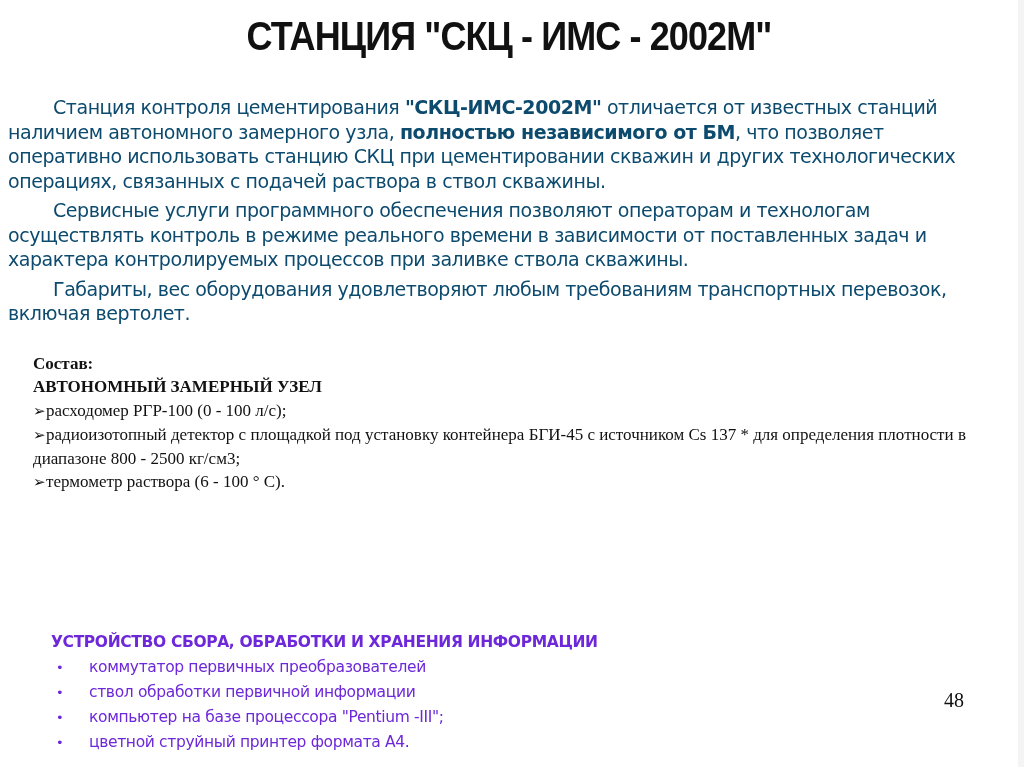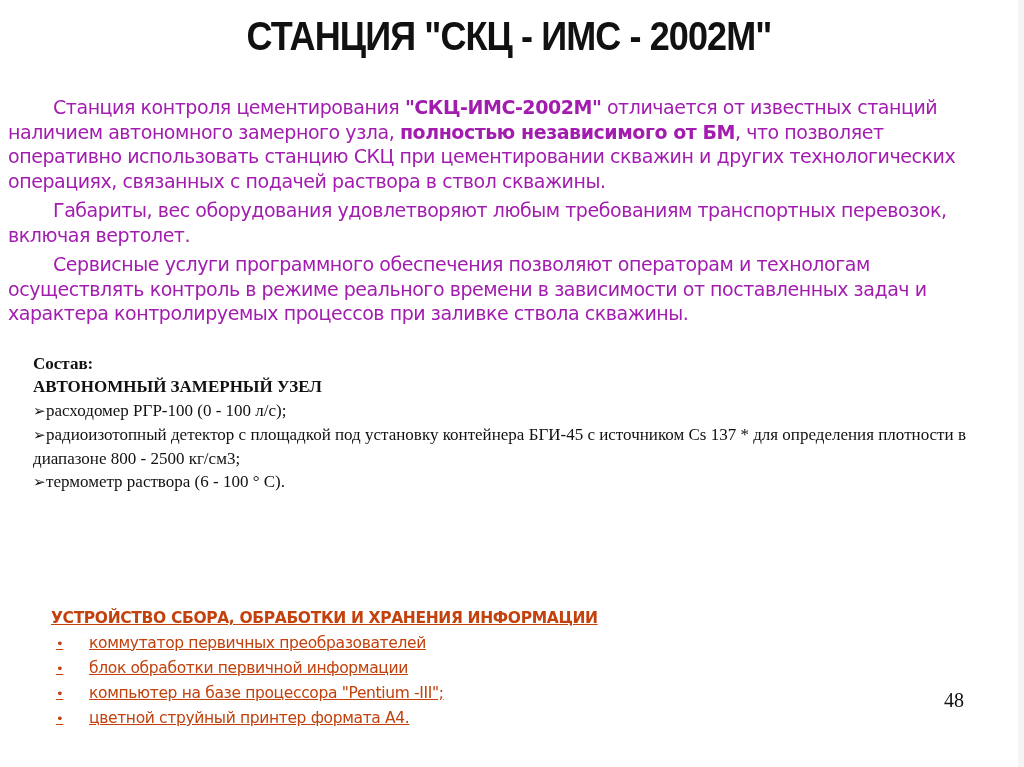--- a/index.html
+++ b/index.html
@@ -37,21 +37,21 @@
     color: #111;
   }
   .intro {
     position: absolute;
     left: 8px;
     top: 95px;
     width: 990px;
     font-family: "DejaVu Sans", sans-serif;
     font-size: 19px;
     line-height: 24.5px;
-    color: #a21caf;
+    color: #0c4a6e;
     letter-spacing: -0.45px;
   }
   .intro p {
     margin: 0 0 5px 0;
     text-indent: 45px;
   }
   .intro b { font-weight: bold; }
   .composition {
     position: absolute;
     left: 33px;
@@ -66,28 +66,27 @@
     font-weight: bold;
   }
   .composition .item .arrow {
     font-size: 15px;
     display: inline-block;
     width: 13px;
   }
   .device {
     position: absolute;
     left: 51px;
-    top: 606px;
+    top: 630px;
     width: 700px;
     font-family: "DejaVu Sans", sans-serif;
     font-size: 15.5px;
     line-height: 24px;
-    color: #c2410c;
+    color: #6d28d9;
     letter-spacing: -0.35px;
-    text-decoration: underline;
   }
   .device .heading {
     font-weight: bold;
     margin-bottom: 1px;
   }
   .device ul {
     list-style: none;
     margin: 0; padding: 0;
   }
   .device li {
@@ -111,42 +110,42 @@
 </style>
 </head>
 <body>
 
 <div class="slide">
 
   <div class="title">СТАНЦИЯ "СКЦ - ИМС - 2002М"</div>
 
   <div class="intro">
     <p><span>Станция контроля цементирования </span><b>"СКЦ-ИМС-2002М"</b><span> отличается от известных станций наличием автономного замерного узла, </span><b>полностью независимого от БМ</b><span>, что позволяет оперативно использовать станцию СКЦ при цементировании скважин и других технологических операциях, связанных с подачей раствора в ствол скважины.</span></p>
+    <p>Сервисные услуги программного обеспечения позволяют операторам и технологам осуществлять контроль в режиме реального времени в зависимости от поставленных задач и характера контролируемых процессов при заливке ствола скважины.</p>
     <p>Габариты, вес оборудования удовлетворяют любым требованиям транспортных перевозок, включая вертолет.</p>
-    <p>Сервисные услуги программного обеспечения позволяют операторам и технологам осуществлять контроль в режиме реального времени в зависимости от поставленных задач и характера контролируемых процессов при заливке ствола скважины.</p>
   </div>
 
   <div class="composition">
     <div class="label">Состав:</div>
     <div class="heading">АВТОНОМНЫЙ ЗАМЕРНЫЙ УЗЕЛ</div>
     <div class="item"><span class="arrow">➢</span><span>расходомер РГР-100 (0 - 100 л/с);</span></div>
     <div class="item"><span class="arrow">➢</span><span>радиоизотопный детектор с площадкой под установку контейнера БГИ-45 с источником Cs 137 * для определения плотности в диапазоне 800 - 2500 кг/см3;</span></div>
     <div class="item"><span class="arrow">➢</span><span>термометр раствора (6 - 100 ° С).</span></div>
   </div>
 
   <div class="device">
     <div class="heading">УСТРОЙСТВО СБОРА, ОБРАБОТКИ И ХРАНЕНИЯ  ИНФОРМАЦИИ</div>
     <ul>
       <li>
           <span class="bullet">•</span>
           <span>коммутатор первичных преобразователей</span>
         </li>
       <li>
           <span class="bullet">•</span>
-          <span>блок обработки первичной информации</span>
+          <span>ствол обработки первичной информации</span>
         </li>
       <li>
           <span class="bullet">•</span>
           <span>компьютер на базе процессора "Pentium -III";</span>
         </li>
       <li>
           <span class="bullet">•</span>
           <span>цветной струйный принтер формата А4.</span>
         </li>
     </ul>

